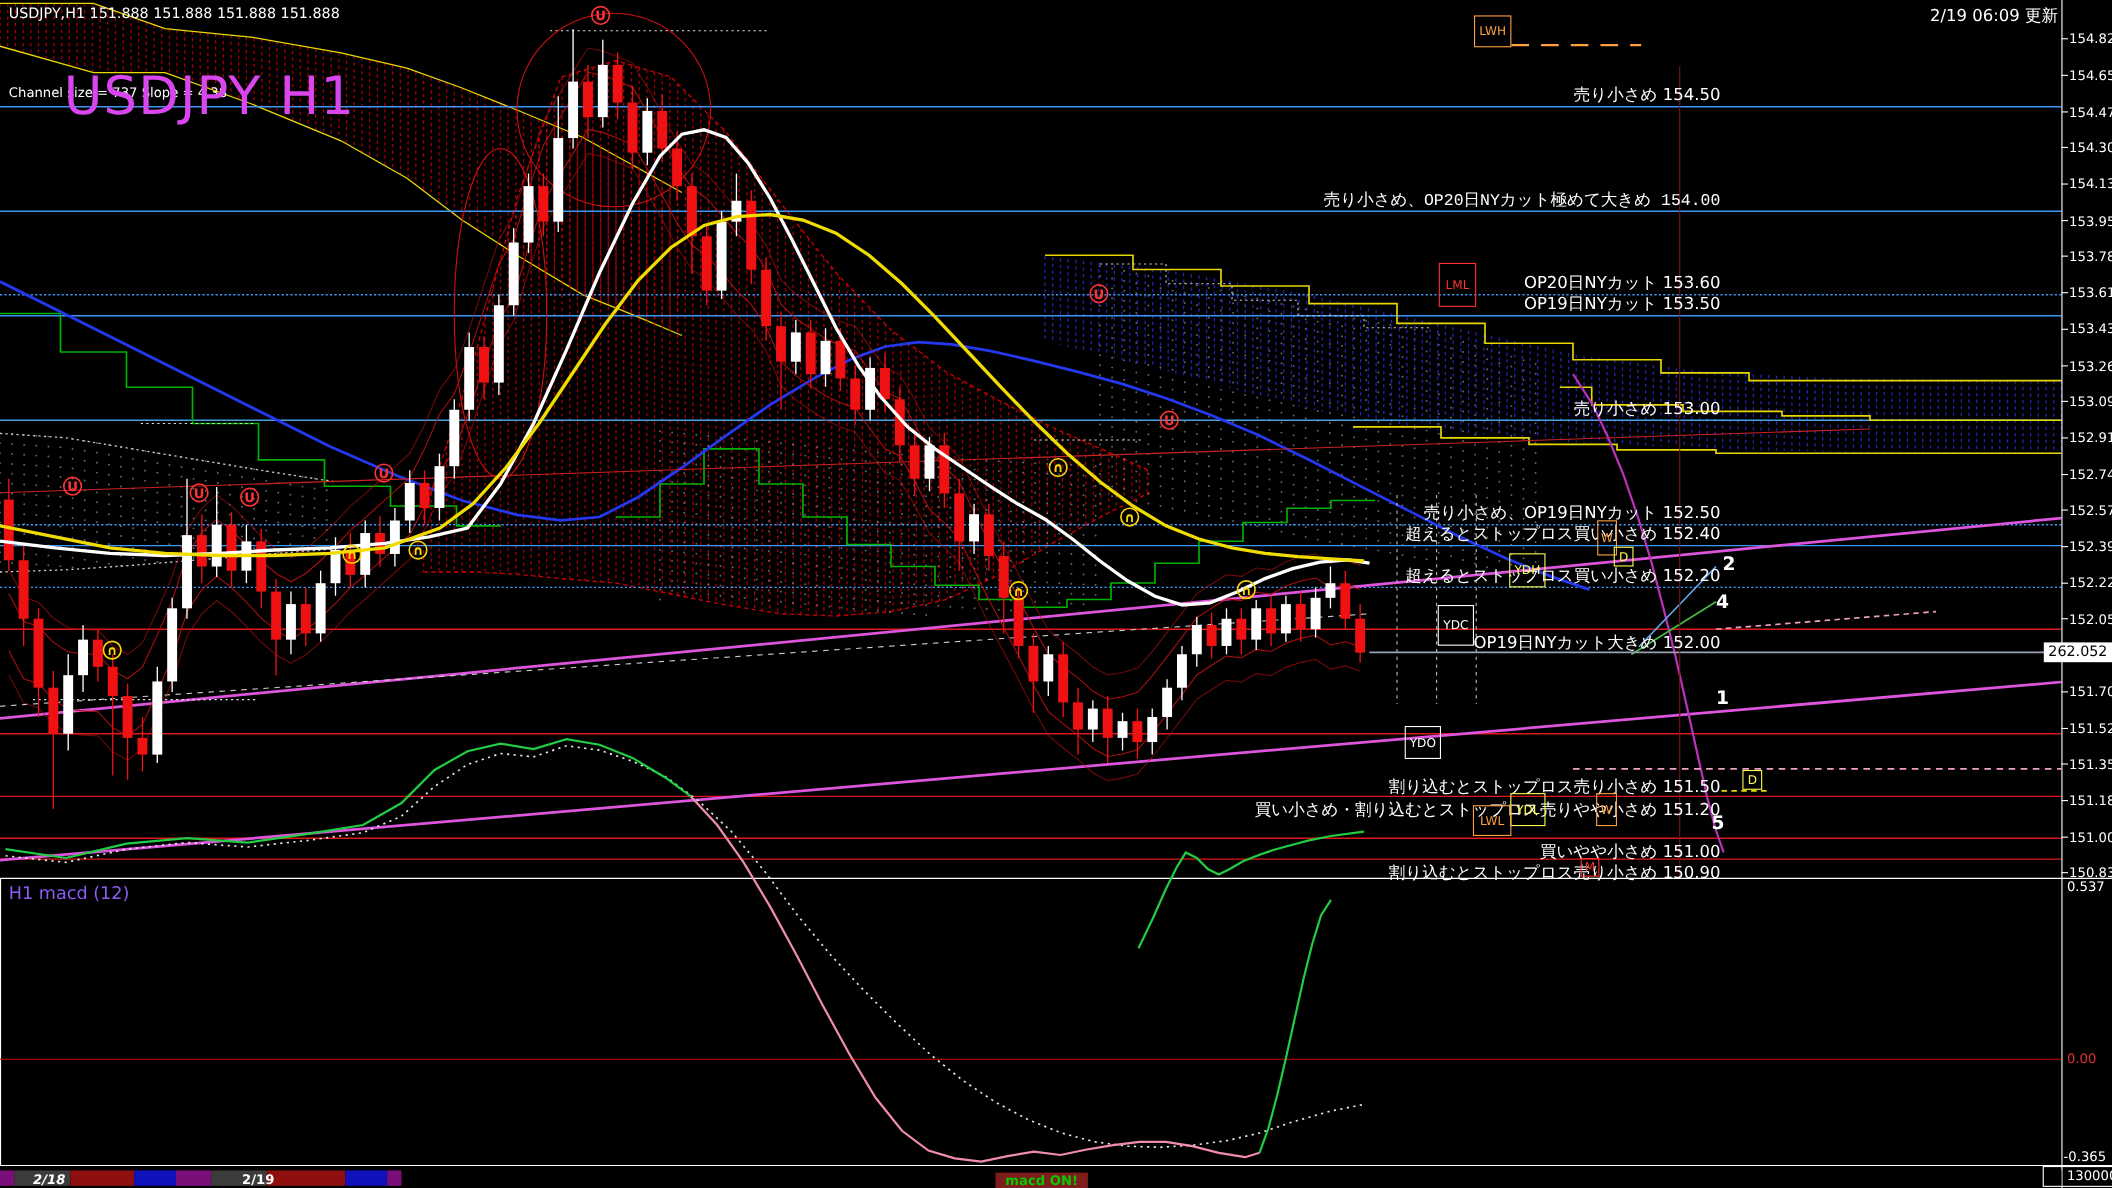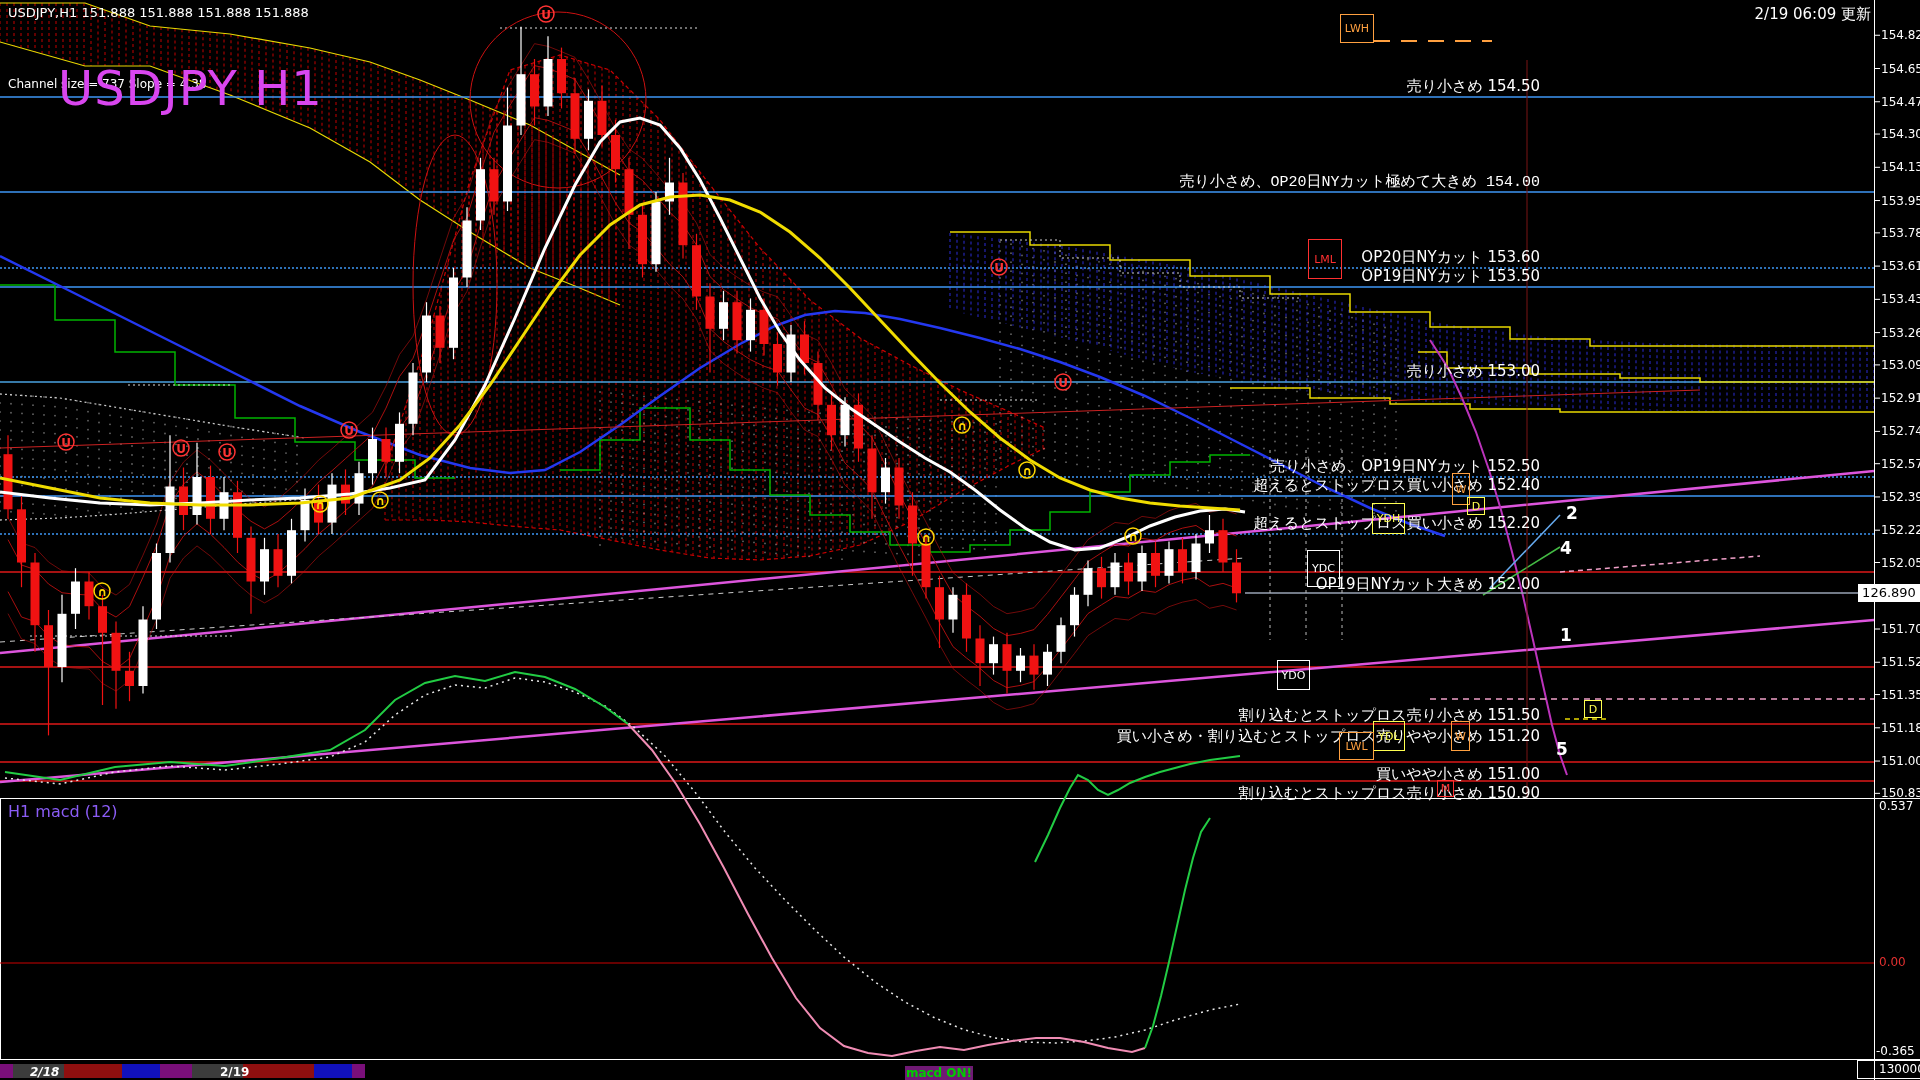--- a/index.html
+++ b/index.html
@@ -12,27 +12,27 @@
   .watermark{left:58px;top:60px;font-size:48px;color:#d946ef;letter-spacing:1px;}
   .updated{right:49px;top:5px;font-size:15px;color:#fff;}
   .macd-label{left:8px;top:802px;font-size:16px;color:#8b5cf6;}
   .macd-high{left:1879px;top:799px;font-size:12px;color:#fff;}
   .macd-zero{left:1879px;top:955px;font-size:12px;color:#e23030;}
   .macd-low{left:1876px;top:1044px;font-size:12px;color:#fff;}
   .macd-scale-box{left:1857px;top:1060px;width:61px;height:17px;border:1px solid #fff;
                   font-size:12px;color:#fff;line-height:17px;padding-left:21px;box-sizing:content-box;}
   .current-price{left:1858px;top:584px;width:62px;height:18px;background:#fff;color:#000;
                  font-size:13px;text-align:center;line-height:18px;}
-  .ann{position:absolute;right:380px;font-size:15px;color:#fff;white-space:nowrap;text-align:right;}
+  .ann{position:absolute;right:356px;font-size:15px;color:#fff;white-space:nowrap;text-align:right;}
   .axl{position:absolute;left:1881px;font-size:12px;color:#fff;white-space:nowrap;}
   .lvlbox{position:absolute;border:1px solid;font-size:11px;display:flex;align-items:center;
           justify-content:center;background:transparent;}
   .wave{position:absolute;color:#fff;font-size:17px;font-weight:bold;}
   .tl-label{position:absolute;top:1065px;color:#fff;font-size:12px;font-weight:bold;}
-  .macd-button{left:905px;top:1066px;width:68px;height:14px;background:#701a75;color:#00cc00;
+  .macd-button{left:905px;top:1066px;width:84px;height:14px;background:#7f1d1d;color:#00cc00;
                font-size:12px;font-weight:bold;text-align:center;line-height:14px;}
 </style>
 </head>
 <body>
 
 <div id="screen">
   <svg id="cv" width="1920" height="1080" viewBox="0 0 1920 1080">
       <g>
         <line x1="0" y1="3" x2="0" y2="42" stroke="#c00000" stroke-width="1.2" stroke-dasharray="3,3" opacity="0.85"></line>
         <line x1="7" y1="3" x2="7" y2="43.976470588235294" stroke="#c00000" stroke-width="1.2" stroke-dasharray="3,3" opacity="0.85"></line>
@@ -2505,21 +2505,21 @@
         <rect x="314" y="1064" width="38" height="14" fill="#1111bb"></rect>
         <rect x="352" y="1064" width="13" height="14" fill="#7a0f7a"></rect>
       </g>
     </svg>
 
   <div class="abs quote-line">USDJPY,H1  151.888 151.888 151.888 151.888</div>
   <div class="abs channel-info">Channel size = 737 Slope = 4.38</div>
   <div class="abs watermark">USDJPY H1</div>
   <div class="abs updated">2/19 06:09 更新</div>
 
-  <div class="abs current-price">126.890</div>
+  <div class="abs current-price">262.052</div>
 
   <div class="abs macd-label">H1  macd (12)</div>
   <div class="abs macd-high">0.537</div>
   <div class="abs macd-zero">0.00</div>
   <div class="abs macd-low">-0.365</div>
   <div class="abs macd-scale-box">130000</div>
 
   <div class="abs macd-button">macd ON!</div>
 
   <div id="labels">

